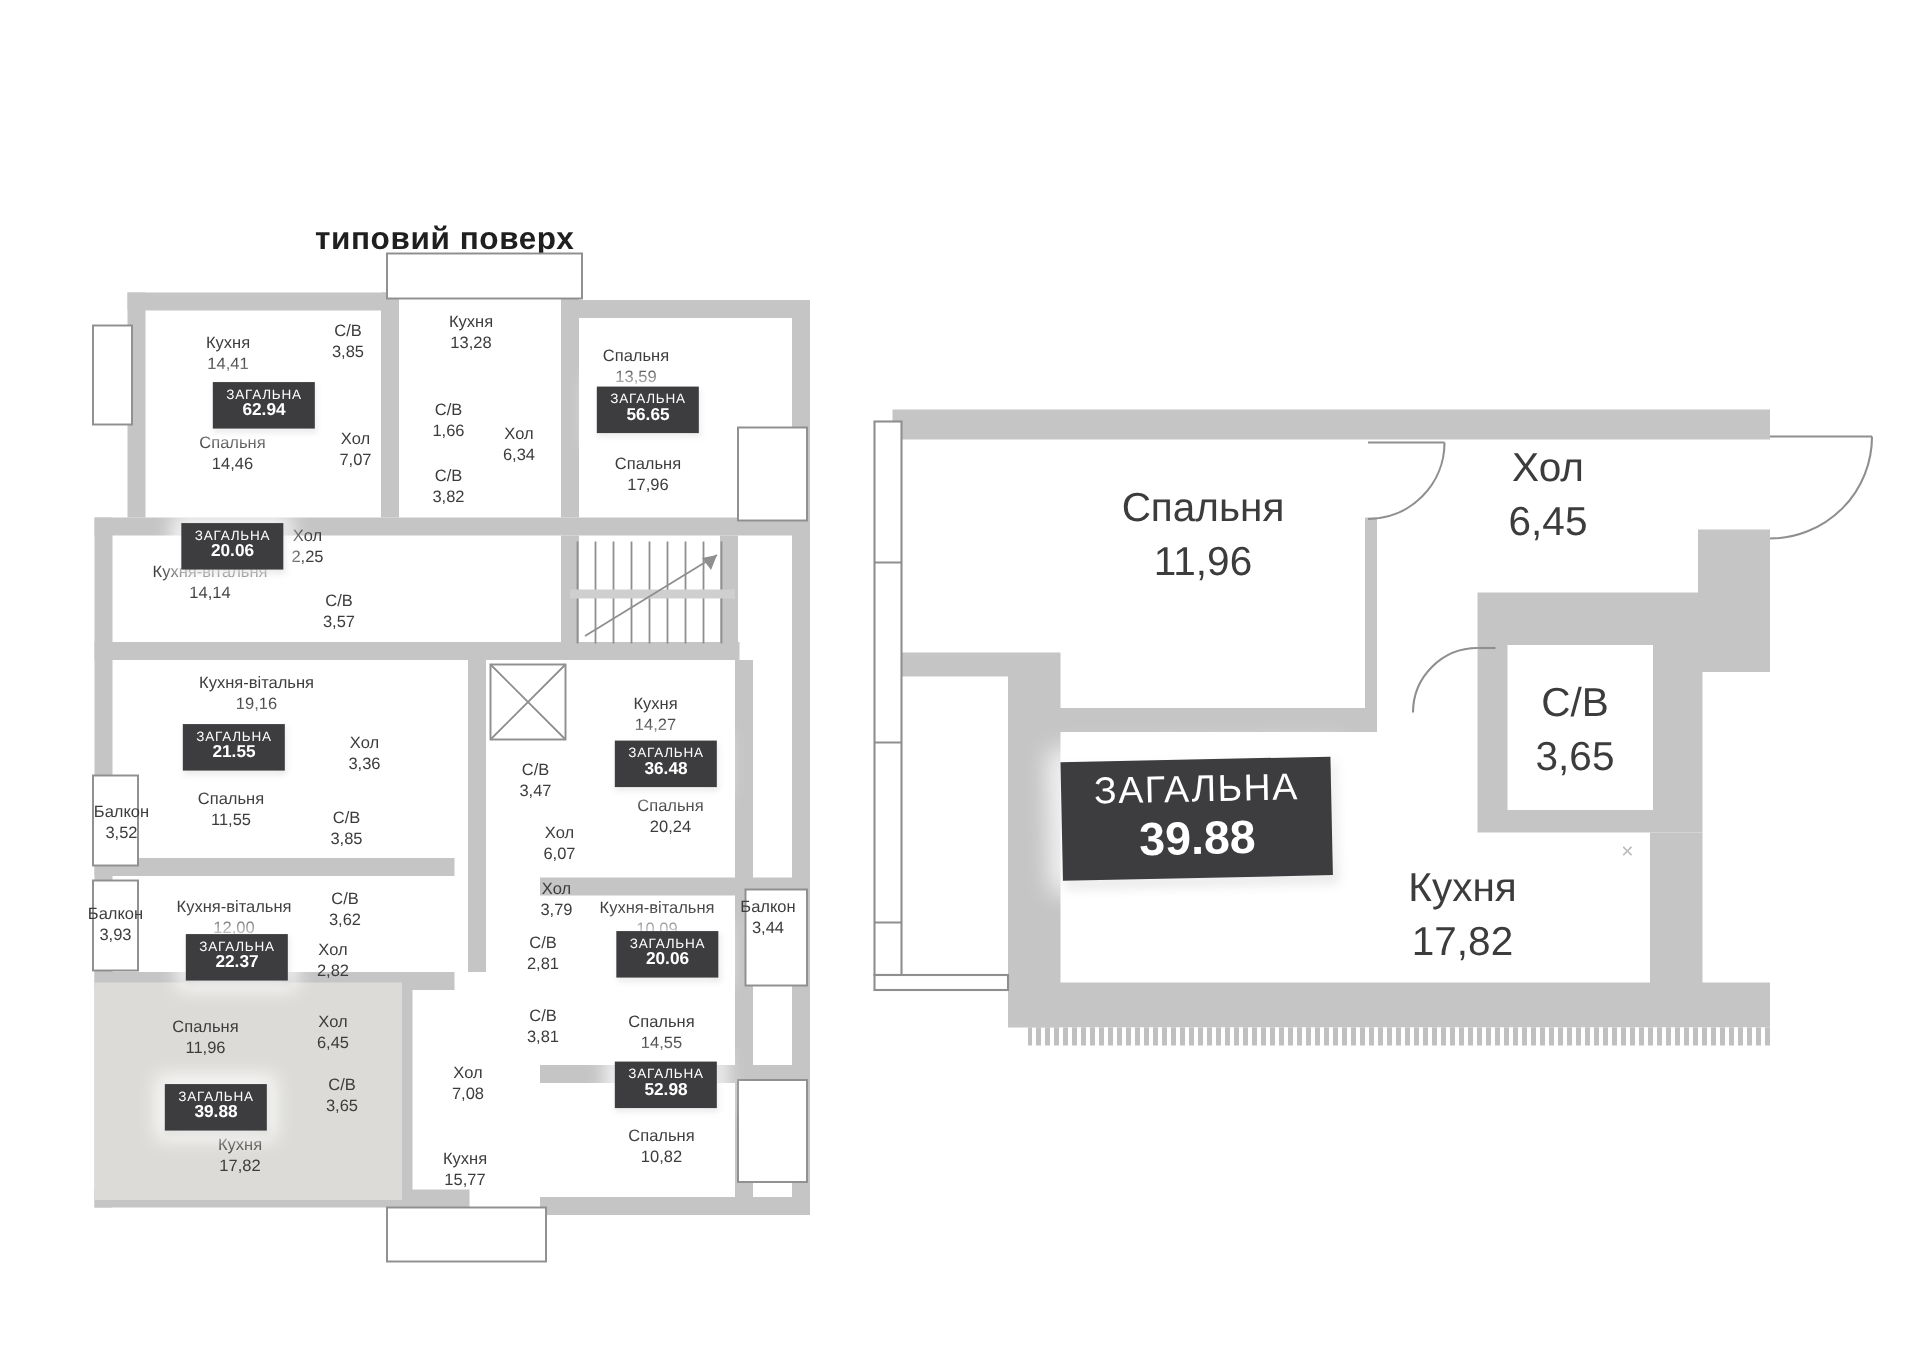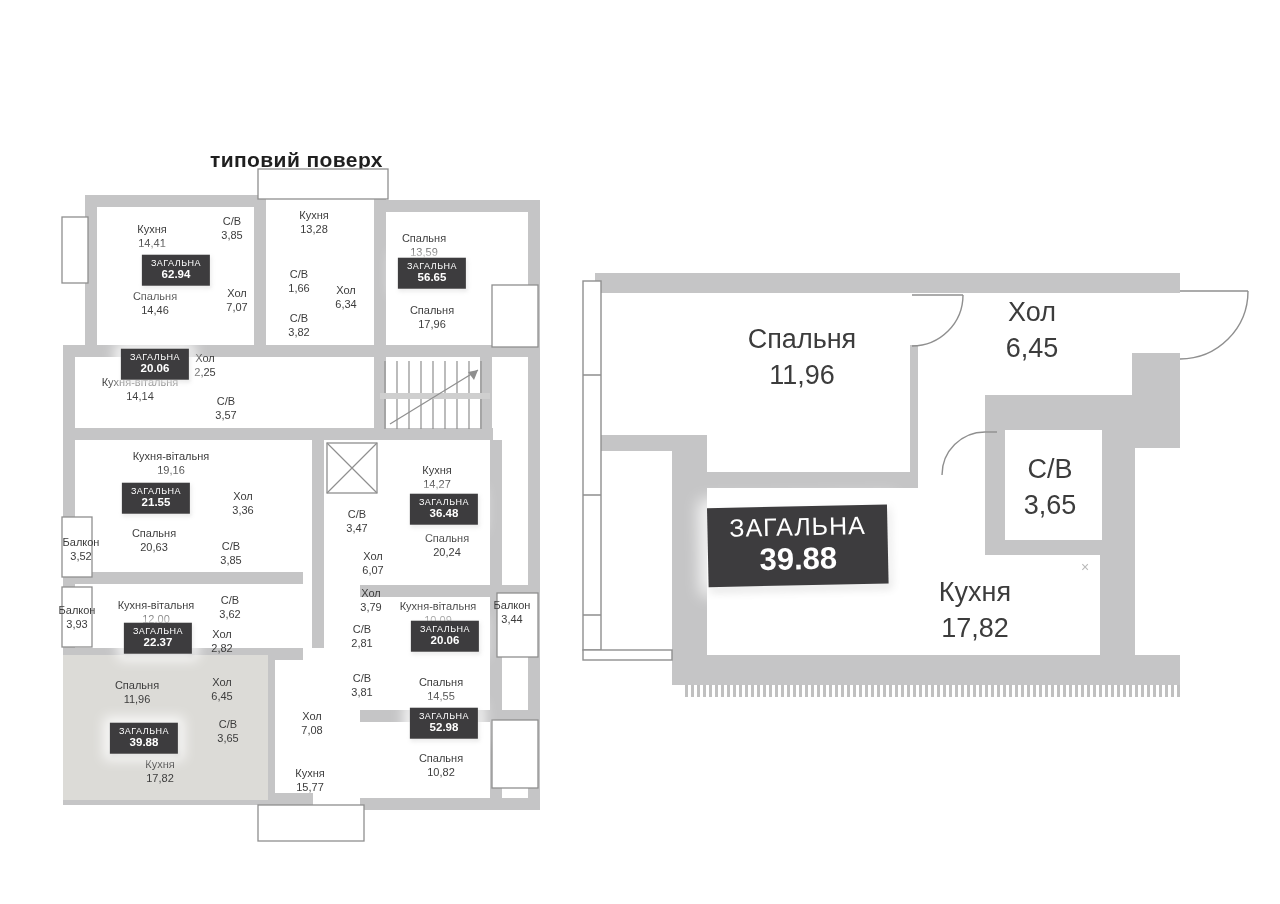--- a/index.html
+++ b/index.html
@@ -166,21 +166,21 @@
         <div class="room-label" style="left: 183px; top: 338px;">
     <div>Хол</div>
     <div>3,36</div>
   </div>
         <div class="room-label" style="left: 21px; top: 384px;">
     <div>Балкон</div>
     <div>3,52</div>
   </div>
         <div class="room-label" style="left: 94px; top: 375px;">
     <div>Спальня</div>
-    <div>20,63</div>
+    <div>11,55</div>
   </div>
         <div class="room-label" style="left: 171px; top: 388px;">
     <div>С/В</div>
     <div>3,85</div>
   </div>
         <div class="room-label" style="left: 377px; top: 312px;">
     <div>Кухня</div>
     <div>14,27</div>
   </div>
         <div class="room-label" style="left: 387px; top: 380px;">

